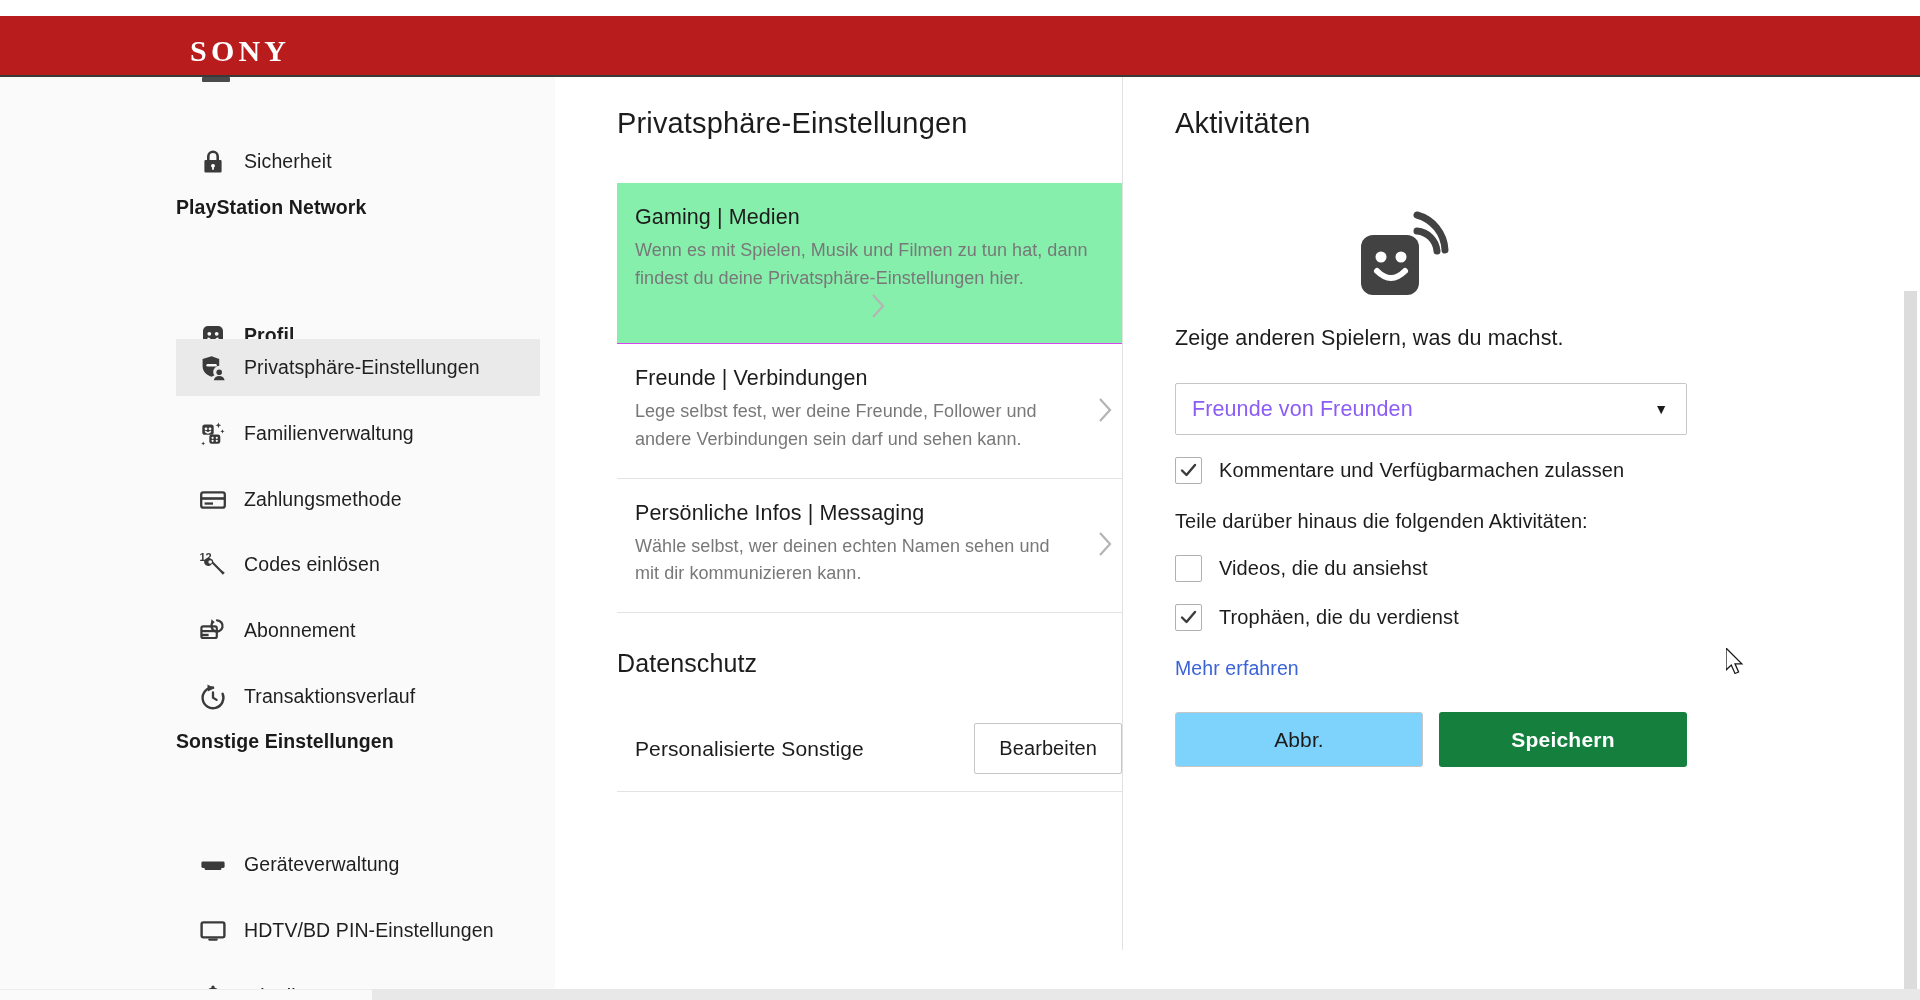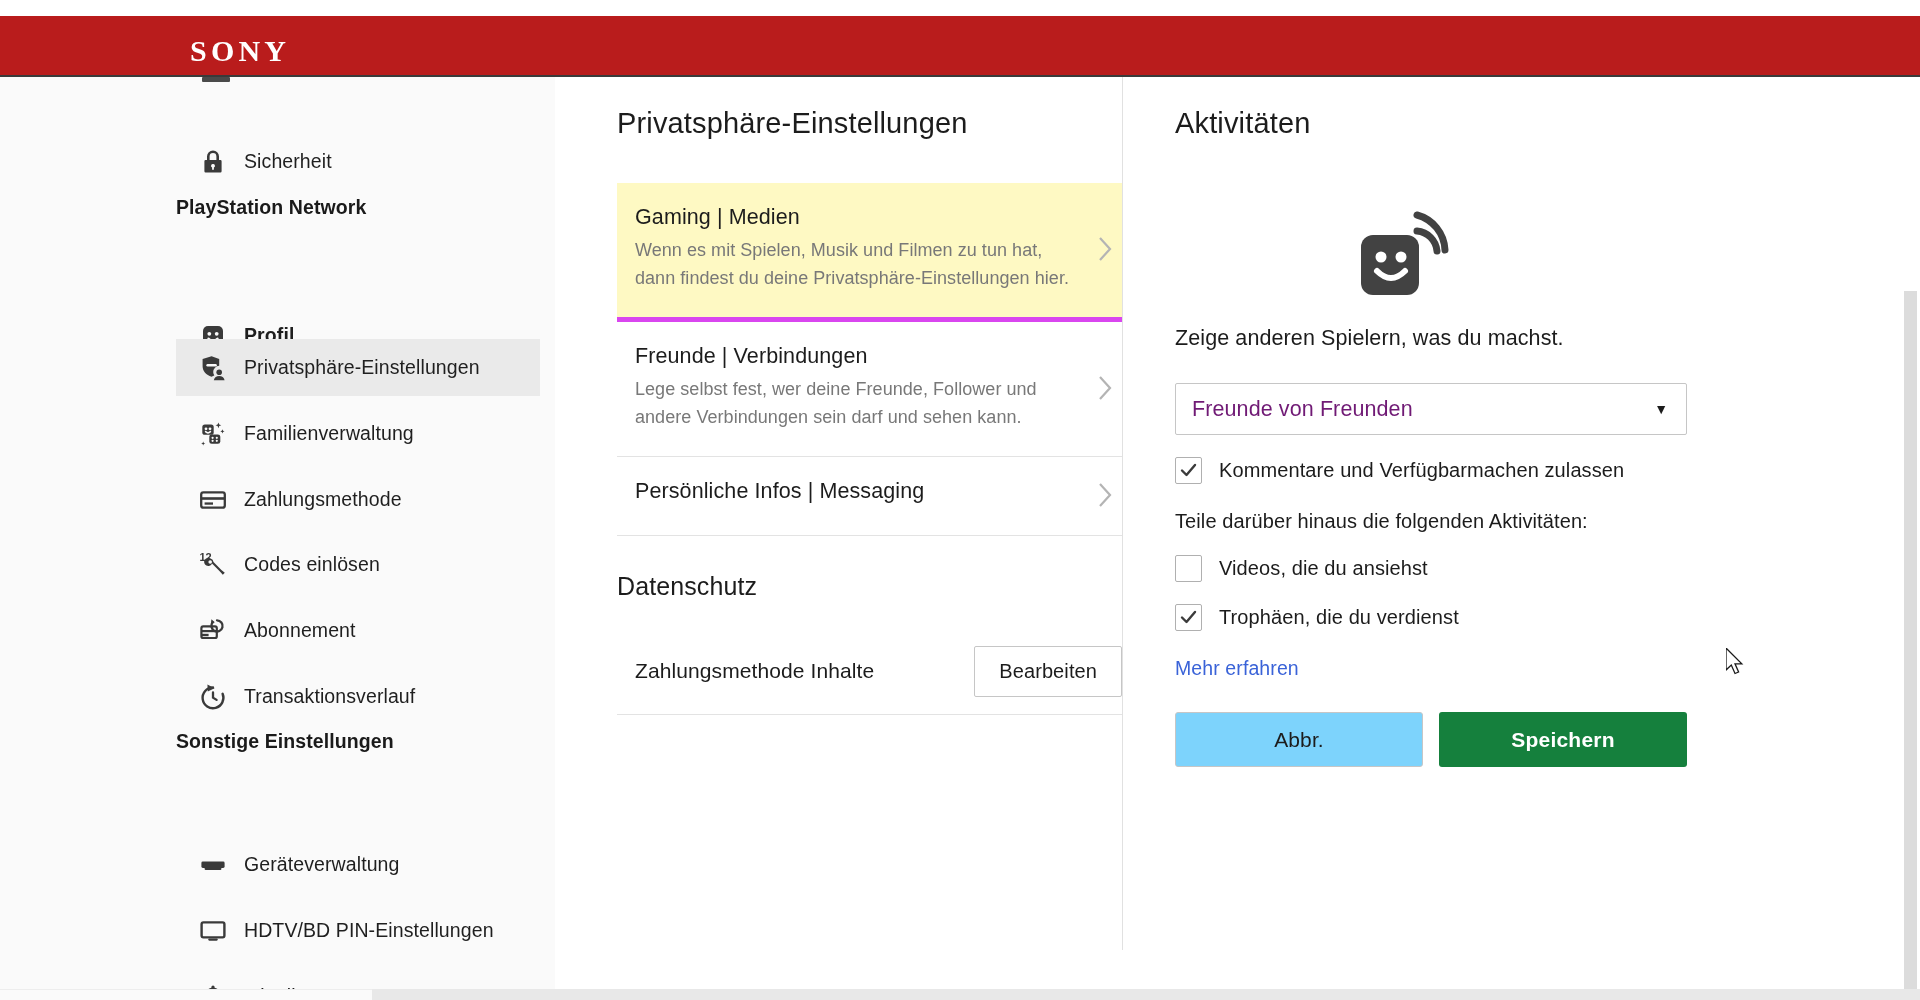--- a/index.html
+++ b/index.html
@@ -68,21 +68,21 @@
     font-size: 29px; color: #1c1c1c; font-weight: 400;
     letter-spacing: 0.15px;
   }
   .card-list { margin-top: 0; }
   .card {
     position: relative;
     display: flex; align-items: center;
     padding: 22px 0 24px 18px;
     border-bottom: 1px solid #e3e3e3;
   }
-  .card.first { background: #fef9c3; border-bottom: 5px solid #d946ef; }
+  .card.first { background: #86efac; border-bottom: 1px solid #d946ef; flex-direction: column; }
   .card-text { flex: 1 1 auto; padding-right: 10px; }
   .card-title { font-size: 21.5px; color: #1c1c1c; margin-bottom: 7px; letter-spacing: 0.1px;}
   .card-desc { font-size: 18px; color: #787878; line-height: 1.55; letter-spacing: 0.05px;}
   .chev {
     flex: 0 0 auto; width: 34px; display: flex; justify-content: center; align-items: center;
     color: #b4b4b4;
   }
 
   .sub-title {
     font-size: 25px; color: #1c1c1c; font-weight: 400; letter-spacing: 0.1px;
@@ -113,21 +113,21 @@
     display: flex; align-items: center; justify-content: flex-start;
     padding-left: 182px;
   }
   .act-desc { font-size: 21.5px; color: #1c1c1c; margin-top: 8px; letter-spacing: 0.1px;}
   .select-box {
     margin-top: 32px; width: 512px; height: 52px;
     border: 1px solid #c6c6c6; border-radius: 2px; background: #fff;
     display: flex; align-items: center; justify-content: space-between;
     padding: 0 18px 0 16px; cursor: pointer;
   }
-  .select-value { font-size: 21.5px; color: #701a75; letter-spacing: 0.1px; text-align: right;}
+  .select-value { font-size: 21.5px; color: #8b5cf6; letter-spacing: 0.1px; text-align: right;}
   .select-caret { font-size: 14px; color: #1c1c1c; line-height: 1; }
   .chk-row { display: flex; align-items: center; margin-top: 22px; }
   .chk {
     width: 27px; height: 27px; border: 1px solid #b0b0b0; background: #fff;
     border-radius: 2px; flex: 0 0 27px; cursor: pointer;
     display: flex; align-items: center; justify-content: center;
   }
   .chk svg { display: block; }
   .chk-label { font-size: 20px; color: #1c1c1c; margin-left: 17px; letter-spacing: 0.1px;}
   .plain-line { font-size: 20px; color: #1c1c1c; margin-top: 26px; letter-spacing: 0.1px;}
@@ -331,34 +331,35 @@
           <div class="chev">
             <svg width="15" height="26" viewBox="0 0 15 26">
                 <polyline points="2,2 12,13 2,24" fill="none" stroke="#b4b4b4" stroke-width="2.2"></polyline>
               </svg>
           </div>
         </div>
 
         <div class="card">
           <div class="card-text">
             <div class="card-title">Persönliche Infos | Messaging</div>
+            <div class="card-desc">Wähle selbst, wer deinen echten Namen sehen und mit dir kommunizieren kann.</div>
           </div>
           <div class="chev">
             <svg width="15" height="26" viewBox="0 0 15 26">
                 <polyline points="2,2 12,13 2,24" fill="none" stroke="#b4b4b4" stroke-width="2.2"></polyline>
               </svg>
           </div>
         </div>
 
       </div>
 
       <div class="sub-title" style="margin-top:36px;">Datenschutz</div>
 
       <div class="row-setting" style="margin-top:28px;">
-        <div class="row-setting-label">Zahlungsmethode Inhalte</div>
+        <div class="row-setting-label">Personalisierte Sonstige</div>
         <button class="btn-outline">Bearbeiten</button>
       </div>
     </div>
 
     <div class="col-right">
       <div class="col-title" style="margin-top:30px;">Aktivitäten</div>
 
       <div class="activity-icon-wrap">
         <svg width="92" height="92" viewBox="0 0 92 92">
           <rect x="4" y="28" width="58" height="60" rx="12" ry="12" fill="#424242"></rect>

